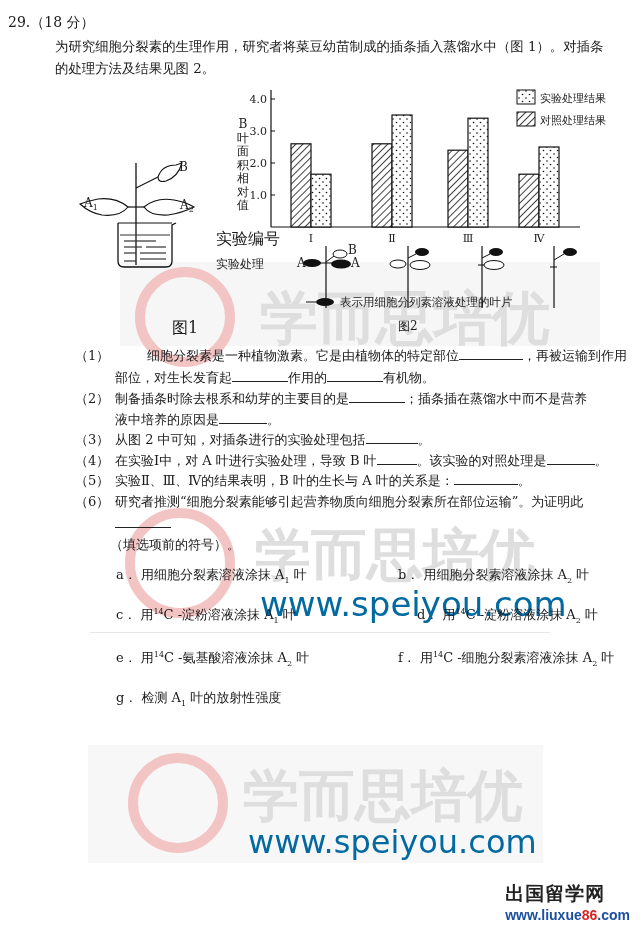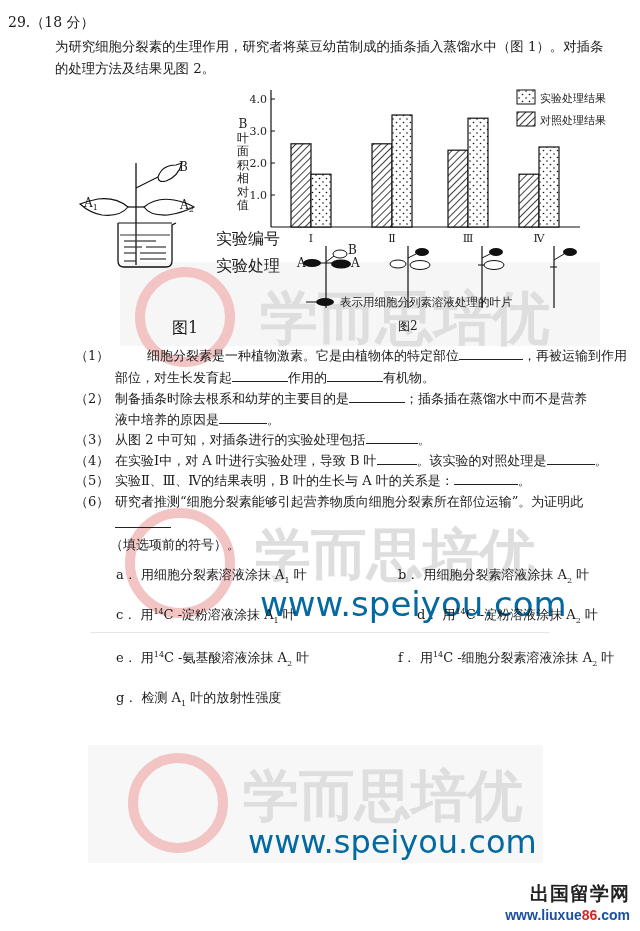--- a/index.html
+++ b/index.html
@@ -15,21 +15,21 @@
   .wm-circle { position: absolute; border-radius: 50%; border: 10px solid #f3c4c4; box-sizing: border-box; }
   .wm-text { position: absolute; font-family: "DejaVu Sans", sans-serif; font-weight: bold; color: #dedede; white-space: nowrap; }
   .wm-url { position: absolute; font-family: "DejaVu Sans", sans-serif; font-weight: normal; color: #0369a1; white-space: nowrap; }
   .blank { display: inline-block; border-bottom: 1px solid #222; height: 12px; vertical-align: baseline; }
   .qnum { position: absolute; left: 75px; }
   .qtext { position: absolute; left: 115px; white-space: nowrap; }
   .opt { position: absolute; white-space: nowrap; }
   sub { font-size: 8px; }
   sup { font-size: 8px; }
   .chart-label { font-family: "DejaVu Serif", serif; font-size: 11px; fill: #222; }
-  .footer-logo { position: absolute; right: 10px; bottom: 8px; text-align: right; }
+  .footer-logo { position: absolute; right: 10px; bottom: 8px; text-align: left; }
   .footer-cn { font-family: "DejaVu Sans", sans-serif; font-size: 19px; color: #222; letter-spacing: 1px; font-weight: bold; }
   .footer-url { font-family: Liberation Sans, sans-serif; font-size: 14px; color: #1b4fa0; font-weight: bold; }
   .footer-url .red { color: #d22; }
 </style>
 </head>
 <body>
 
 <div class="wm" style="left:120px;top:262px;width:480px;height:84px;">
   <div class="wm-band" style="left:0;top:0;width:480px;height:84px;"></div>
   <div class="wm-circle" style="left:15px;top:5px;width:100px;height:100px;"></div>
@@ -137,21 +137,21 @@
     <div>B</div>
     <div>叶</div>
     <div>面</div>
     <div>积</div>
     <div>相</div>
     <div>对</div>
     <div>值</div>
   </div>
 
 <div class="abs" style="left:216px;top:229px;font-size:16px;">实验编号</div>
-<div class="abs" style="left:216px;top:256px;font-size:16px;">实验处理</div>
+<div class="abs" style="left:216px;top:256px;font-size:12px;">实验处理</div>
 
 <svg width="320" height="70" viewBox="0 0 320 70" style="position:absolute;left:290px;top:244px;">
 
   <g>
     <line x1="36" y1="2" x2="36" y2="64" stroke="#111" stroke-width="1.2"></line>
     <line x1="36" y1="18" x2="44" y2="12" stroke="#111" stroke-width="1"></line>
     <ellipse cx="50" cy="10" rx="7" ry="4" fill="#fff" stroke="#111" stroke-width="1"></ellipse>
     <line x1="26" y1="19" x2="46" y2="19" stroke="#111" stroke-width="1"></line>
     <ellipse cx="22" cy="19" rx="9" ry="4" fill="#111"></ellipse>
     <ellipse cx="51" cy="20" rx="10" ry="4.5" fill="#111"></ellipse>

